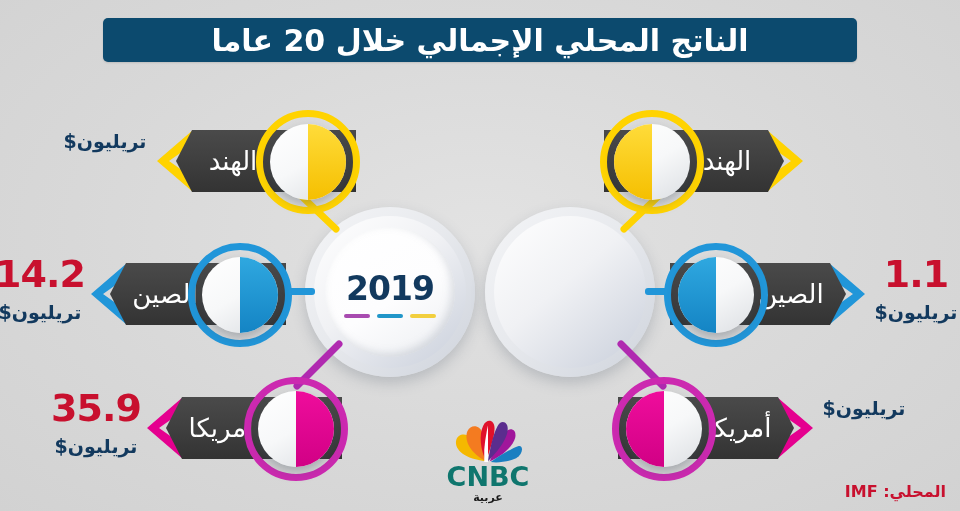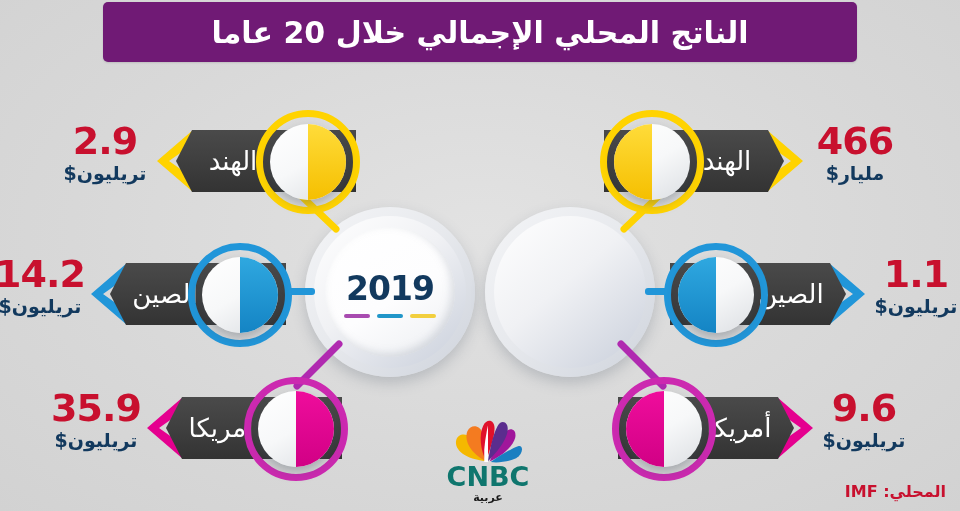--- a/index.html
+++ b/index.html
@@ -8,22 +8,22 @@
     background:#dcdcdc;
     font-family:"DejaVu Sans","Liberation Sans",sans-serif;
     position:relative;
   }
   
   .bg-wash{position:absolute;inset:0;
     background:radial-gradient(ellipse at 50% 45%, #e2e2e2 0%, #d8d8d8 60%, #d2d2d2 100%);
   }
   
   .title-bar{
-    position:absolute;left:103px;top:2px;width:754px;height:60px;
-    background:#701a75;border-radius:5px;
+    position:absolute;left:103px;top:18px;width:754px;height:44px;
+    background:#0c4a6e;border-radius:5px;
     box-shadow:0 1px 2px rgba(0,0,0,.12);
     display:flex;align-items:center;justify-content:center;
   }
   .title-bar span{
     color:#fff;font-size:30px;font-weight:bold;direction:rtl;
     letter-spacing:0px;white-space:nowrap;
   }
   
   .year-wrap{position:absolute;width:170px;height:170px;}
   .year-wrap.left{left:305px;top:207px;}
@@ -73,21 +73,21 @@
     display:flex;align-items:center;
   }
   .banner span{
     color:#fff;font-size:26px;font-weight:normal;direction:rtl;white-space:nowrap;
   }
   .chev{position:absolute;top:22px;width:44px;height:62px;}
   .value{
     position:absolute;top:14px;text-align:center;direction:rtl;line-height:1;
   }
   .value .num{display:block;font-size:38px;font-weight:bold;color:#c8102e;letter-spacing:-1px;}
-  .value .unit{display:block;font-size:19px;font-weight:bold;color:#12395e;margin-top:4px;direction:rtl;}
+  .value .unit{display:block;font-size:19px;font-weight:bold;color:#12395e;margin-top:10px;direction:rtl;}
   
   .logo{position:absolute;left:432px;top:418px;width:112px;height:86px;
         display:flex;flex-direction:column;align-items:center;}
   .logo .word{font-size:27px;font-weight:bold;color:#0f766e;letter-spacing:0px;line-height:1;}
   .logo .sub{font-size:11px;font-weight:bold;color:#1a1a1a;direction:rtl;margin-top:1px;}
   
   .source{
     position:absolute;right:14px;bottom:10px;
     font-size:16px;font-weight:bold;color:#c8102e;direction:rtl;
   }
@@ -132,21 +132,20 @@
 <svg style="position:absolute;left:600px;top:185px;width:70px;height:60px;overflow:visible">
   <line x1="66" y1="4" x2="24" y2="44" stroke="#ffd300" stroke-width="7" stroke-linecap="round"></line>
 </svg>
 <div class="stem" style="right:287px;top:288px;width:28px;height:7px;background:#2196d9;"></div>
 <svg style="position:absolute;left:597px;top:340px;width:70px;height:60px;overflow:visible">
   <line x1="24" y1="4" x2="66" y2="46" stroke="#b02ab0" stroke-width="7" stroke-linecap="round"></line>
 </svg>
 
 <div class="row" style="left:60px;top:108px;width:290px;">
   <div class="value" style="left:0px;width:90px;">
-    <span class="num">2.9</span>
     <span class="unit">تريليون$</span>
   </div>
   <svg class="chev" style="left:93px;">
     <polygon points="40,0 40,14 16,31 40,48 40,62 4,31" fill="#ffd300"></polygon>
   </svg>
   <div class="banner" style="left:116px;width:180px;clip-path:polygon(16px 0,180px 0,180px 62px,16px 62px,0 31px);padding-right:66px;box-sizing:border-box;justify-content:center;">
     <span>الهند</span>
   </div>
   <div class="badge-ring" style="left:196px;border-color:#ffd300;"></div>
   <div class="badge-disc" style="left:210px;">
@@ -182,24 +181,20 @@
   <div class="banner" style="left:118px;width:176px;clip-path:polygon(16px 0,176px 0,176px 62px,16px 62px,0 31px);padding-right:66px;box-sizing:border-box;justify-content:center;">
     <span>أمريكا</span>
   </div>
   <div class="badge-ring" style="left:196px;border-color:#cc29b0;"></div>
   <div class="badge-disc" style="left:210px;">
     <div class="half" style="right:0;background:linear-gradient(180deg,#ef0d9c,#d10085);"></div>
   </div>
 </div>
 
 <div class="row" style="right:60px;top:108px;width:290px;">
-  <div class="value" style="right:0px;width:90px;">
-    <span class="num">466</span>
-    <span class="unit">مليار$</span>
-  </div>
   <svg class="chev" style="right:93px;">
     <polygon points="4,0 4,14 28,31 4,48 4,62 40,31" fill="#ffd300"></polygon>
   </svg>
   <div class="banner" style="right:116px;width:180px;clip-path:polygon(0 0,164px 0,180px 31px,164px 62px,0 62px);padding-left:66px;box-sizing:border-box;justify-content:center;">
     <span>الهند</span>
   </div>
   <div class="badge-ring" style="right:196px;border-color:#ffd300;"></div>
   <div class="badge-disc" style="right:210px;">
     <div class="half" style="left:0;background:linear-gradient(180deg,#ffdc3a,#f5bf00);"></div>
   </div>
@@ -217,21 +212,20 @@
     <span>الصين</span>
   </div>
   <div class="badge-ring" style="right:196px;border-color:#2196d9;"></div>
   <div class="badge-disc" style="right:210px;">
     <div class="half" style="left:0;background:linear-gradient(180deg,#2fa8e0,#1484c4);"></div>
   </div>
 </div>
 
 <div class="row" style="right:48px;top:375px;width:300px;">
   <div class="value" style="right:0px;width:96px;">
-    <span class="num">9.6</span>
     <span class="unit">تريليون$</span>
   </div>
   <svg class="chev" style="right:95px;">
     <polygon points="4,0 4,14 28,31 4,48 4,62 40,31" fill="#e5008f"></polygon>
   </svg>
   <div class="banner" style="right:118px;width:176px;clip-path:polygon(0 0,160px 0,176px 31px,160px 62px,0 62px);padding-left:66px;box-sizing:border-box;justify-content:center;">
     <span>أمريكا</span>
   </div>
   <div class="badge-ring" style="right:196px;border-color:#cc29b0;"></div>
   <div class="badge-disc" style="right:210px;">

